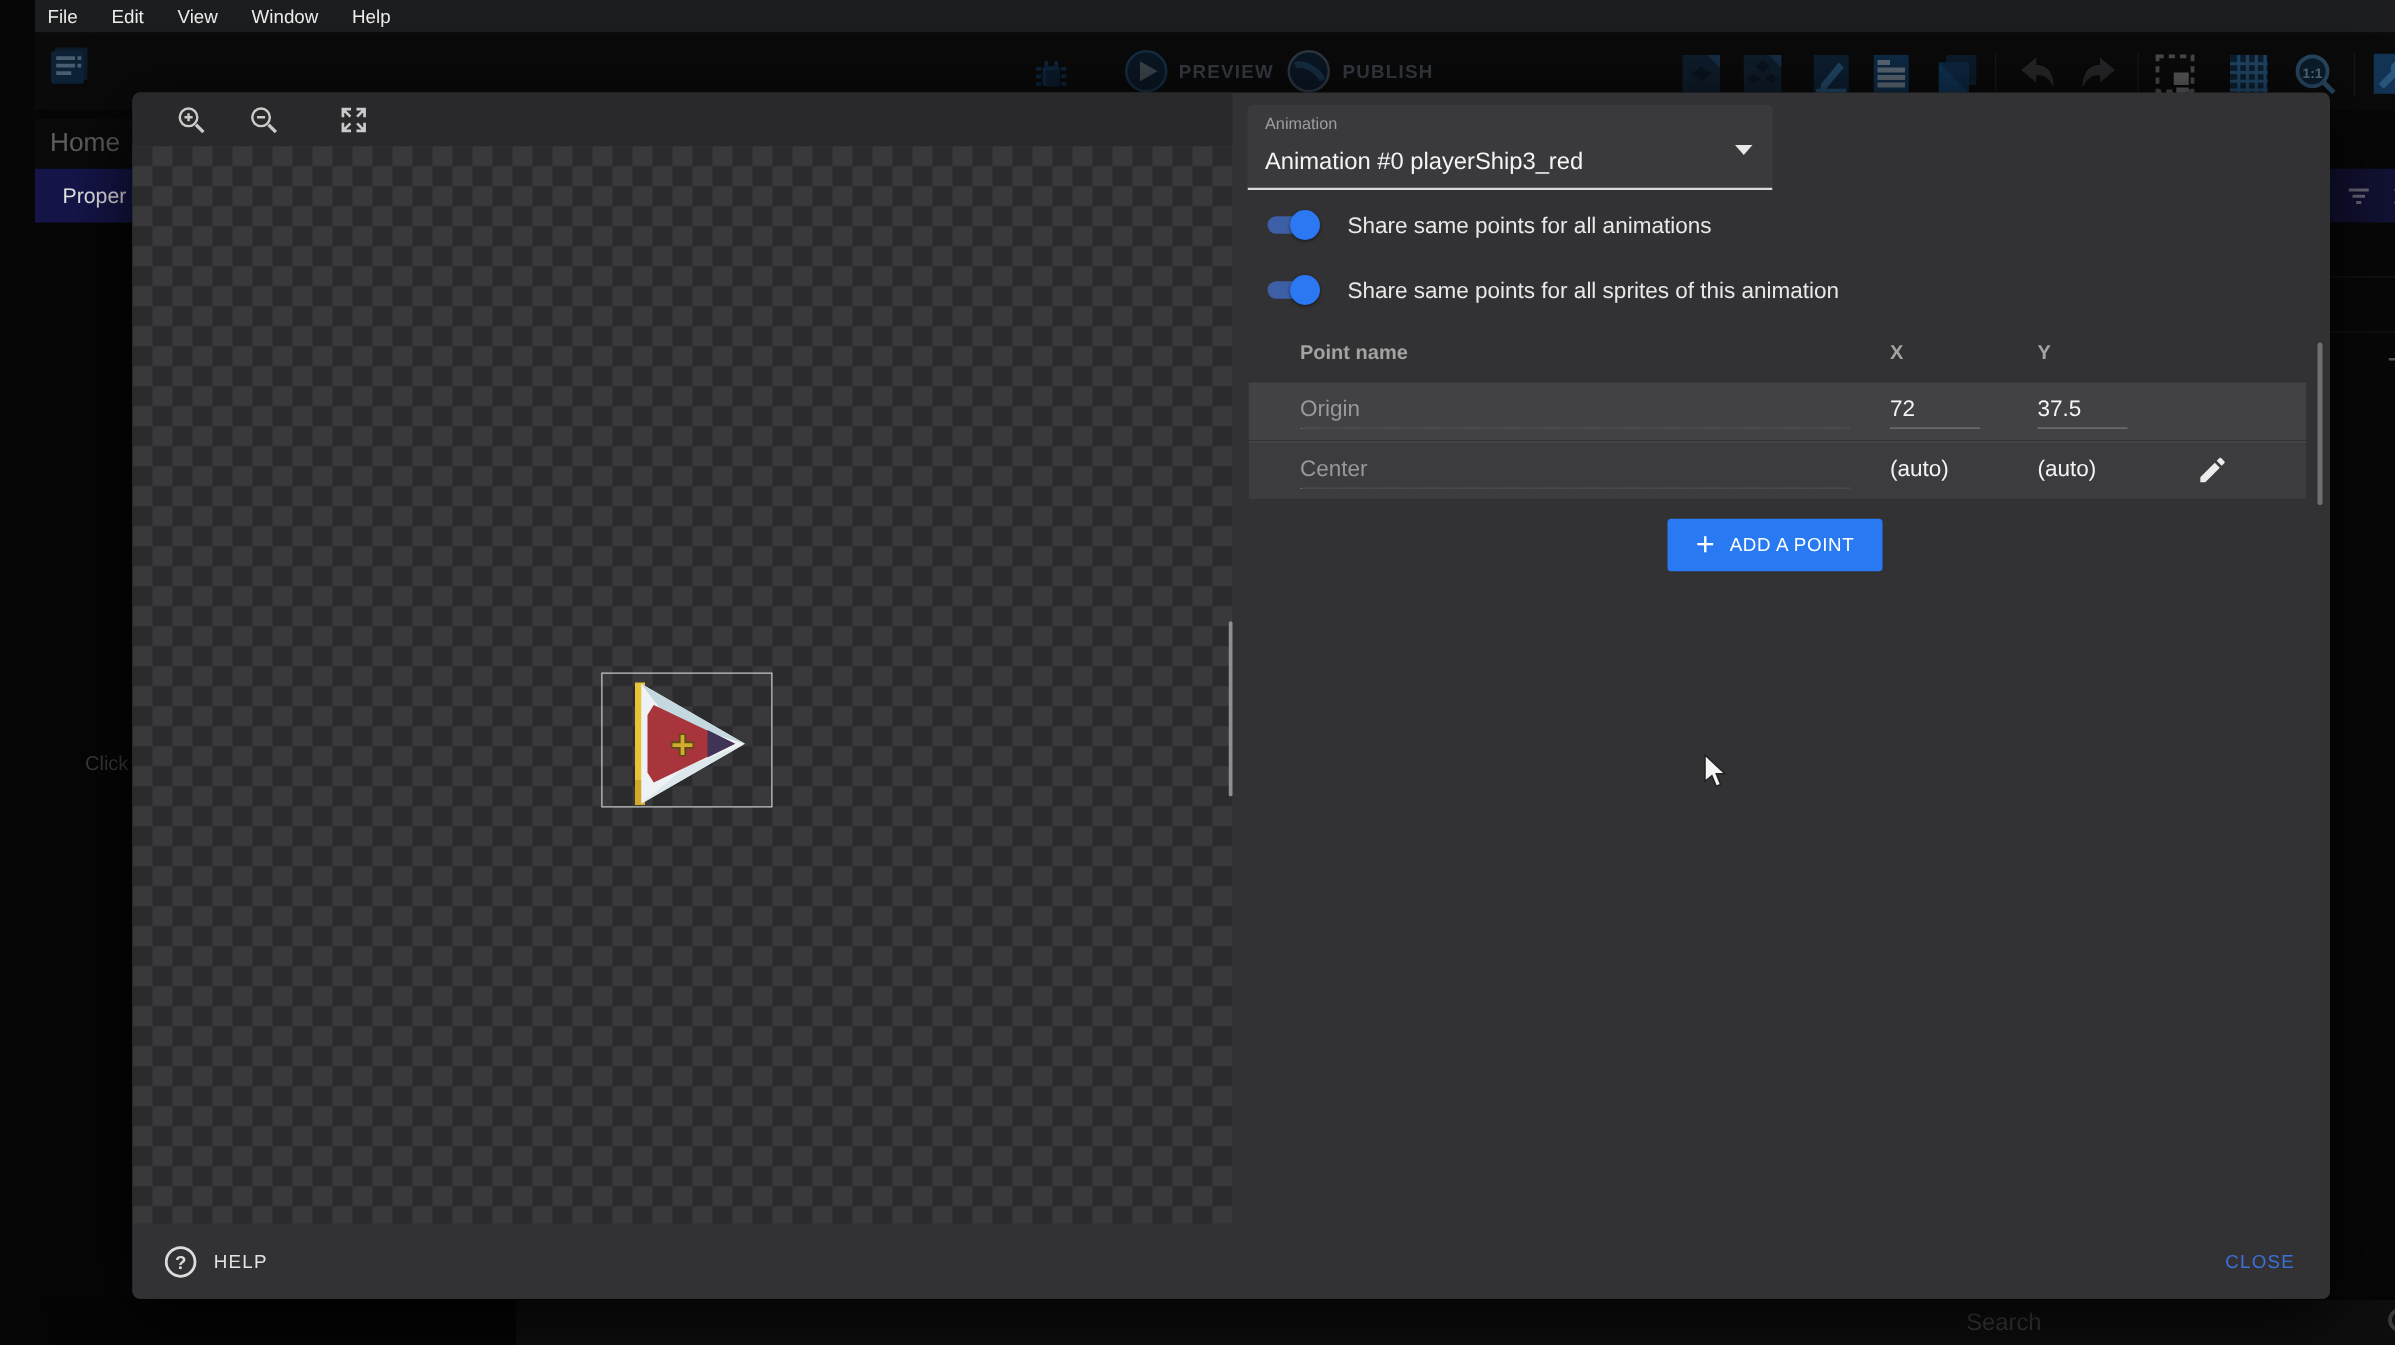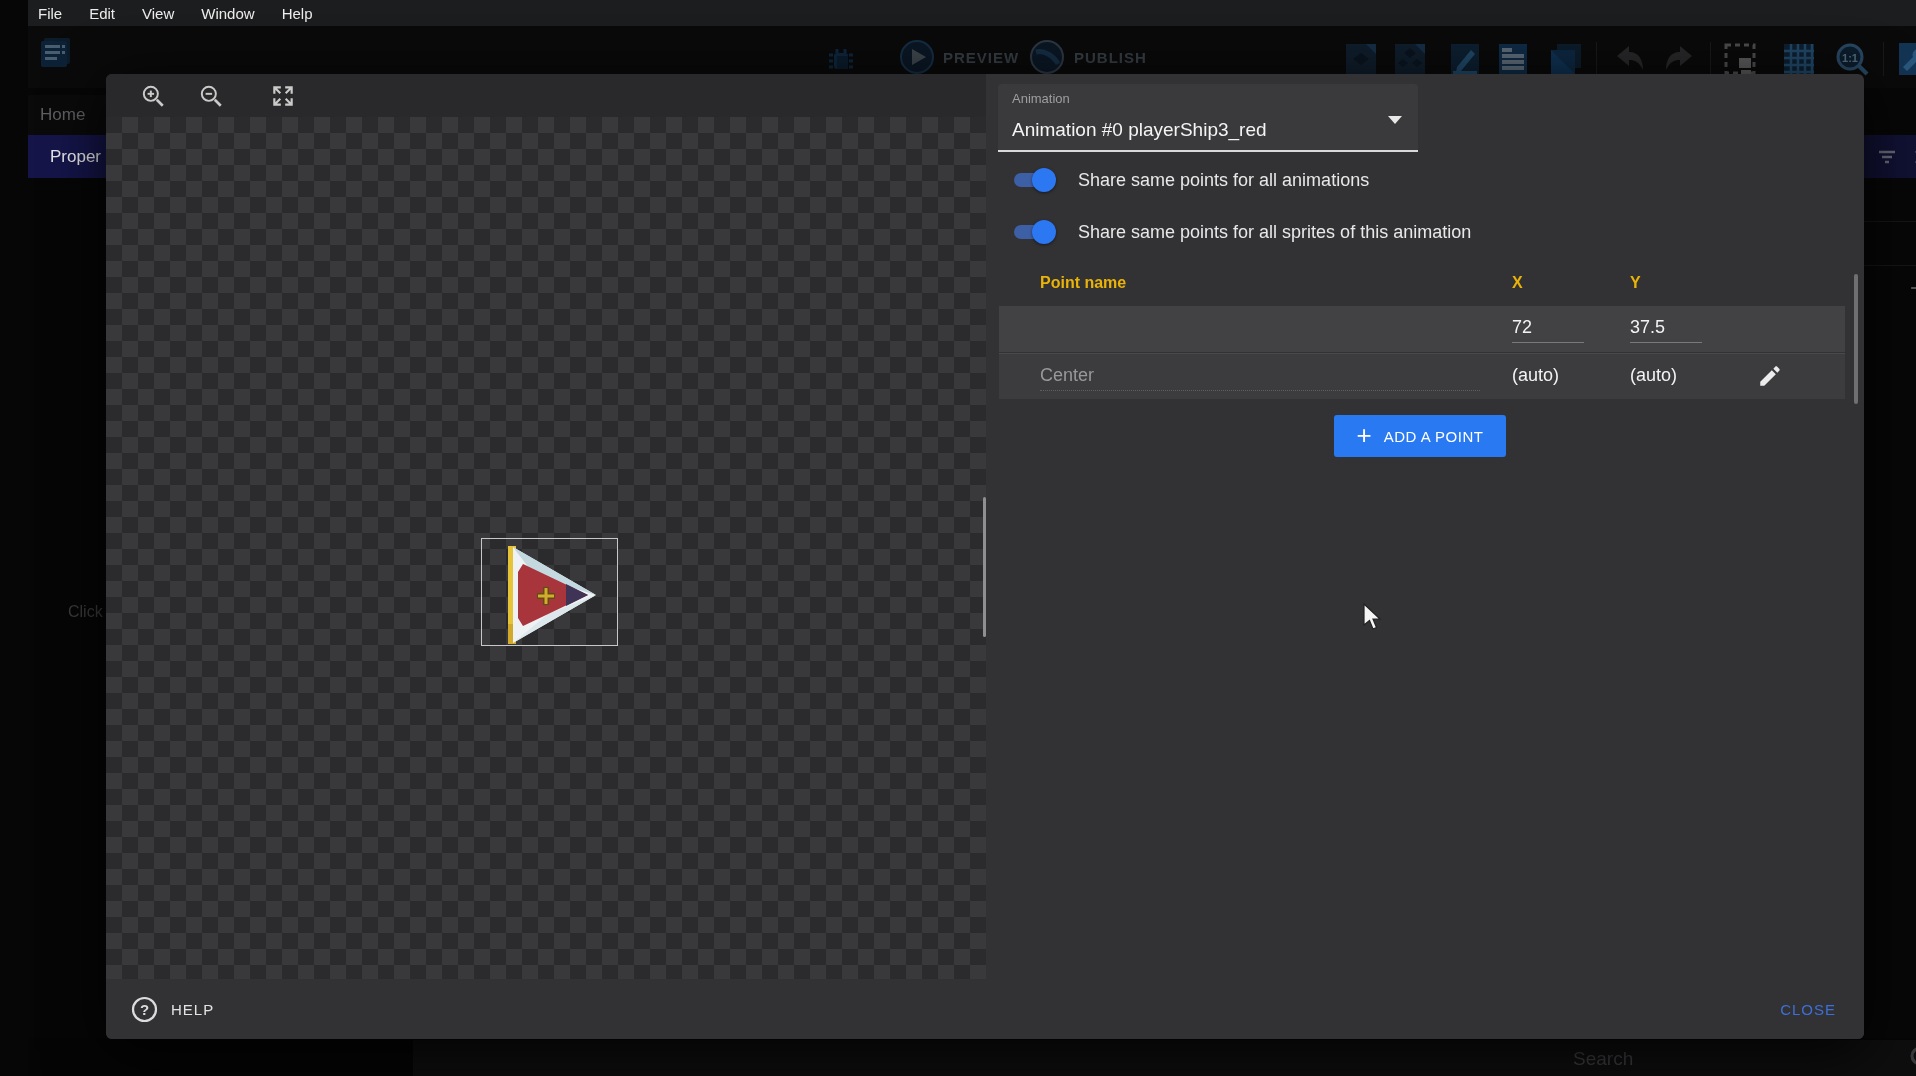--- a/index.html
+++ b/index.html
@@ -12,21 +12,21 @@
   .menubar { left:0; top:0; width:1916px; height:26px; background:#1c1d1f;
              display:flex; align-items:center; gap:27px; padding-left:10px; }
   .menubar .mi { color:#ececec; font-size:15px; }
   .toolbar-bg { left:0; top:26px; width:1916px; height:62px; background:#0a0a0b; }
   .dim { opacity:.62; }
   .tb-label { color:#505b64; font-size:15px; letter-spacing:1px; font-weight:bold; }
   .sep-v { width:1px; background:#232325; }
 
   .tabrow-home { left:0; top:95px; width:78px; height:40px; background:#0a0a0b;
                  display:flex; align-items:center; padding-left:12px; overflow:hidden; }
-  .tabrow-home span { color:#5f5f62; font-size:17px; }
+  .tabrow-home span { color:#5f5f62; font-size:21px; }
   .tabrow-prop { left:0; top:135px; width:78px; height:43px; background:#15154a;
                  display:flex; align-items:center; padding-left:22px; overflow:hidden; }
   .tabrow-prop span { color:#e8e8ea; font-size:17px; }
   .click-frag { left:40px; top:603px; color:#3c3c3e; font-size:16px; }
 
   
   .rstrip { left:1836px; top:88px; width:80px; height:950px; background:#070708; }
   .rstrip-head { left:1836px; top:135px; width:80px; height:43px; background:#111134;
                  display:flex; align-items:center; justify-content:space-between; padding:0 12px; }
   .rstrip-row { position:absolute; left:1836px; width:80px; height:44px;
@@ -66,21 +66,21 @@
 
   .toggle-row { position:absolute; left:26px; display:flex; align-items:center; gap:22px; }
   .switch { position:relative; width:44px; height:24px; }
   .switch .track { position:absolute; left:2px; top:5px; width:40px; height:14px;
                    border-radius:7px; background:#3d5fa5; }
   .switch .thumb { position:absolute; right:0; top:0; width:24px; height:24px;
                    border-radius:50%; background:#2c77f2; box-shadow:0 1px 3px rgba(0,0,0,.5); }
   .toggle-row .tlabel { color:#e8e8e9; font-size:18px; }
 
   .tbl-head { position:absolute; top:200px; left:0; width:878px; height:34px; }
-  .tbl-head .h { position:absolute; color:#eab308; font-size:16px; font-weight:bold; }
+  .tbl-head .h { position:absolute; color:#a3a3a3; font-size:16px; font-weight:bold; }
   .tbl-row { position:absolute; left:13px; width:846px; height:46px; }
   .row-origin { top:232px; background:#424245; }
   .row-center { top:279px; background:#3c3c3f; border-top:1px solid #4a4a4d; }
   .cell-name { position:absolute; left:41px; top:11px; width:440px; color:#98989b;
                font-size:18px; border-bottom:1px dotted #5e5e61; padding-bottom:4px; }
   .cell-x, .cell-y { position:absolute; top:11px; width:72px; color:#f3f3f4; font-size:18px; }
   .cell-x { left:513px; } .cell-y { left:631px; }
   .num-underline { border-bottom:1px solid #79797c; padding-bottom:4px; }
   .row-edit { position:absolute; right:62px; top:9px; width:26px; height:26px; }
 
@@ -335,20 +335,21 @@
         <span class="tlabel">Share same points for all animations</span>
       </div>
 
       <div class="tbl-head">
         <span class="h" style="left:54px">Point name</span>
         <span class="h" style="left:526px">X</span>
         <span class="h" style="left:644px">Y</span>
       </div>
 
       <div class="tbl-row row-origin">
+        <span class="cell-name">Origin</span>
         <span class="cell-x num-underline">72</span>
         <span class="cell-y num-underline">37.5</span>
       </div>
       <div class="tbl-row row-center">
         <span class="cell-name">Center</span>
         <span class="cell-x">(auto)</span>
         <span class="cell-y">(auto)</span>
         <svg class="row-edit" viewBox="0 0 24 24">
           <path d="M3 17.3V21h3.7L17.4 10.3 13.7 6.6 3 17.3zM15.1 5.2l3.7 3.7 1.9-1.9c.4-.4.4-1.1 0-1.5l-2.2-2.2c-.4-.4-1.1-.4-1.5 0l-1.9 1.9z" fill="#ececec"></path>
         </svg>

